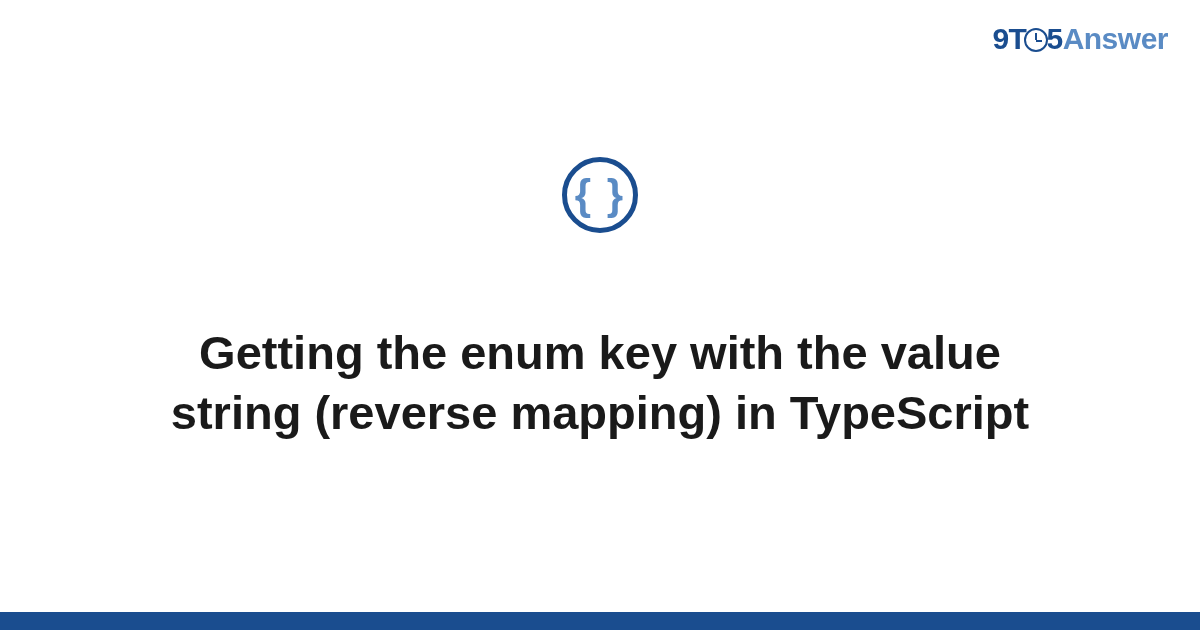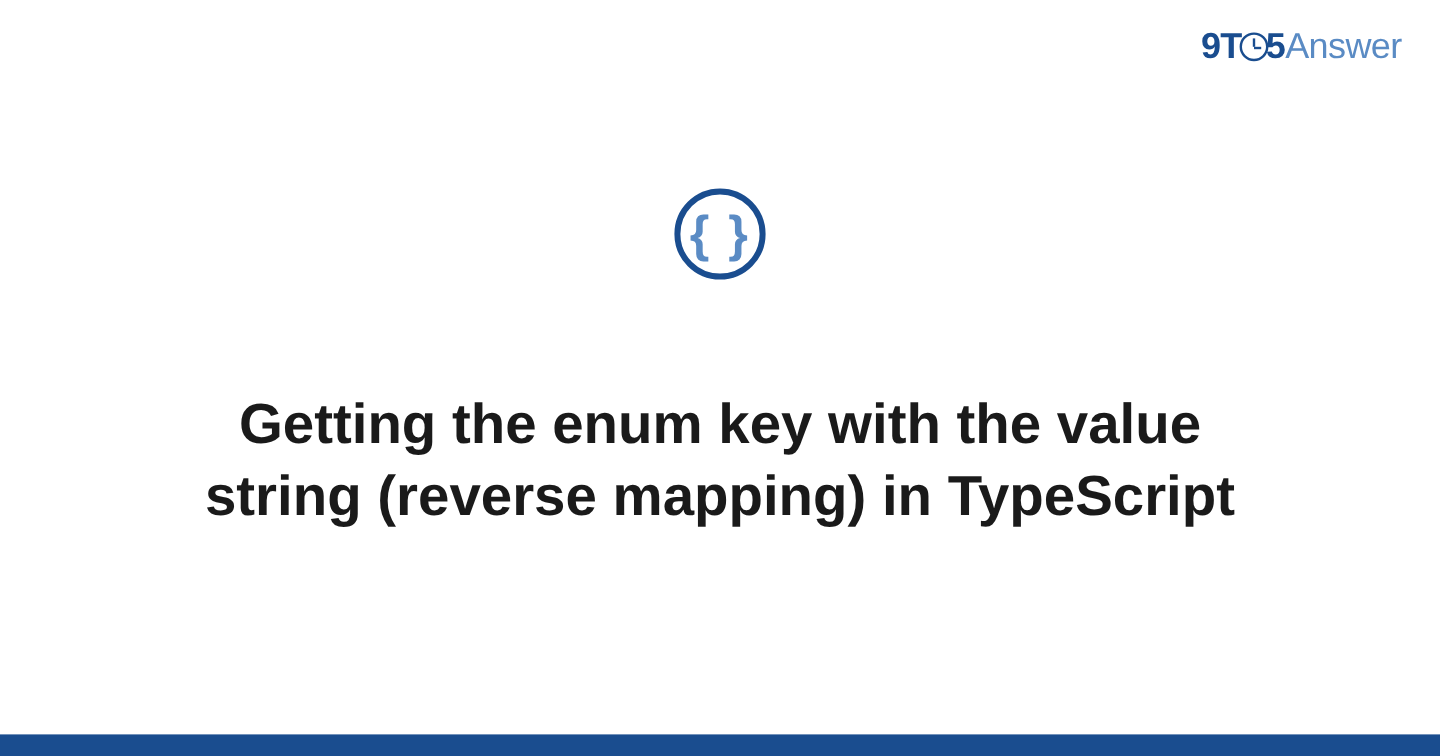--- a/index.html
+++ b/index.html
@@ -59,21 +59,21 @@
       height: 2px;
       background: #1a4d8f;
       top: 10px;
       left: 50%;
     }
     .logo-five {
       color: #1a4d8f;
     }
     .logo-answer {
       color: #5a8bc4;
-      font-weight: 400;
+      font-weight: 700;
     }
     .content {
       position: absolute;
       top: 0;
       left: 0;
       width: 100%;
       height: 100%;
       display: flex;
       flex-direction: column;
       align-items: center;

